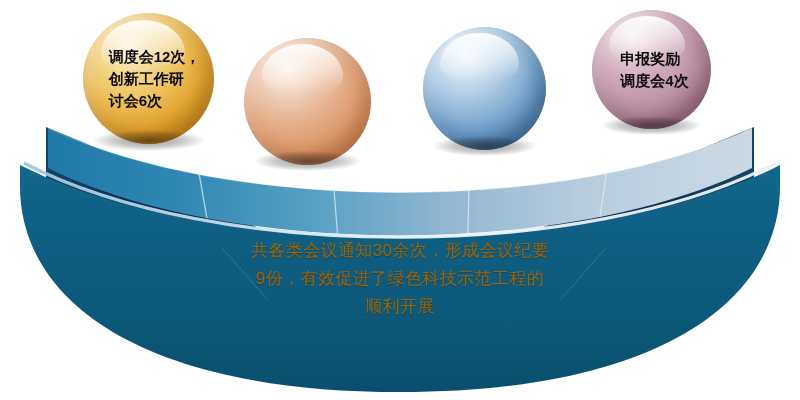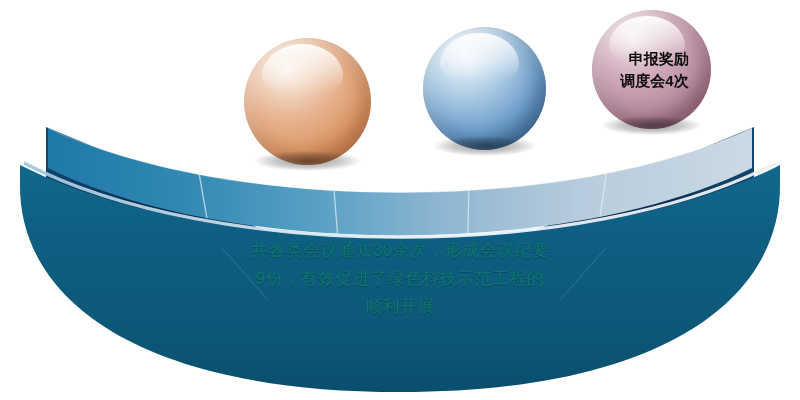--- a/index.html
+++ b/index.html
@@ -26,21 +26,21 @@
   .caption {
     position: absolute;
     left: 200px;
     top: 237px;
     width: 400px;
     text-align: center;
     font-family: "Liberation Sans", "DejaVu Sans", sans-serif;
     font-size: 17px;
     line-height: 28px;
     font-weight: 400;
-    color: #0f766e;
+    color: #a16207;
     letter-spacing: 0.4px;
     white-space: pre-wrap;
     z-index: 6;
     text-shadow: 0 1px 1px rgba(0,0,0,0.25);
   }
   .sphere {
     position: absolute;
     border-radius: 50%;
     z-index: 10;
     display: flex;
@@ -74,21 +74,21 @@
     z-index: 2;
     text-align: left;
     font-size: 15px;
     line-height: 22px;
     font-weight: bold;
     color: #0a0a0a;
     white-space: pre-line;
     padding: 0 6px;
     font-family: "Liberation Sans", "DejaVu Sans", sans-serif;
   }
-  .sphere.s-centered .label { text-align: right; }
+  .sphere.s-centered .label { text-align: left; }
 
   
   #sphere-1 {
     left: 83px; top: 13px; width: 131px; height: 131px;
     background:
       radial-gradient(circle at 34% 26%, #fdf3d8 0%, #f6dd9b 16%, #eec05a 42%, #dfa02b 66%, #c2801a 87%, #9e6310 100%);
     box-shadow: inset -6px -8px 18px rgba(110,60,0,0.35), inset 4px 5px 14px rgba(255,255,255,0.35);
   }
   #sphere-1 .label { padding-left: 18px; }
   #sphere-2 {
@@ -201,20 +201,27 @@
       <path d="M 24,163 C 214,262 586,262 776,163" fill="none" stroke="url(#gradRim)" stroke-width="3.2" opacity="0.95"></path>
       <path d="M 48,128 C 230,214 570,214 752,128" fill="none" stroke="#ffffff" stroke-width="1.1" opacity="0.30"></path>
     </g>
 
     <g opacity="0.16" stroke="#bcd6e6" stroke-width="1.1" fill="none">
       <line x1="222" y1="248" x2="268" y2="300"></line>
       <line x1="560" y1="300" x2="606" y2="248"></line>
     </g>
   </svg>
 
+  <div class="sphere" id="sphere-1">
+    <span class="shadow"></span>
+    <span class="glare"></span>
+    <span class="label">调度会12次，
+创新工作研
+讨会6次</span>
+  </div>
 
   <div class="sphere" id="sphere-2">
     <span class="shadow"></span>
     <span class="glare"></span>
   </div>
 
   <div class="sphere" id="sphere-3">
     <span class="shadow"></span>
     <span class="glare"></span>
   </div>

